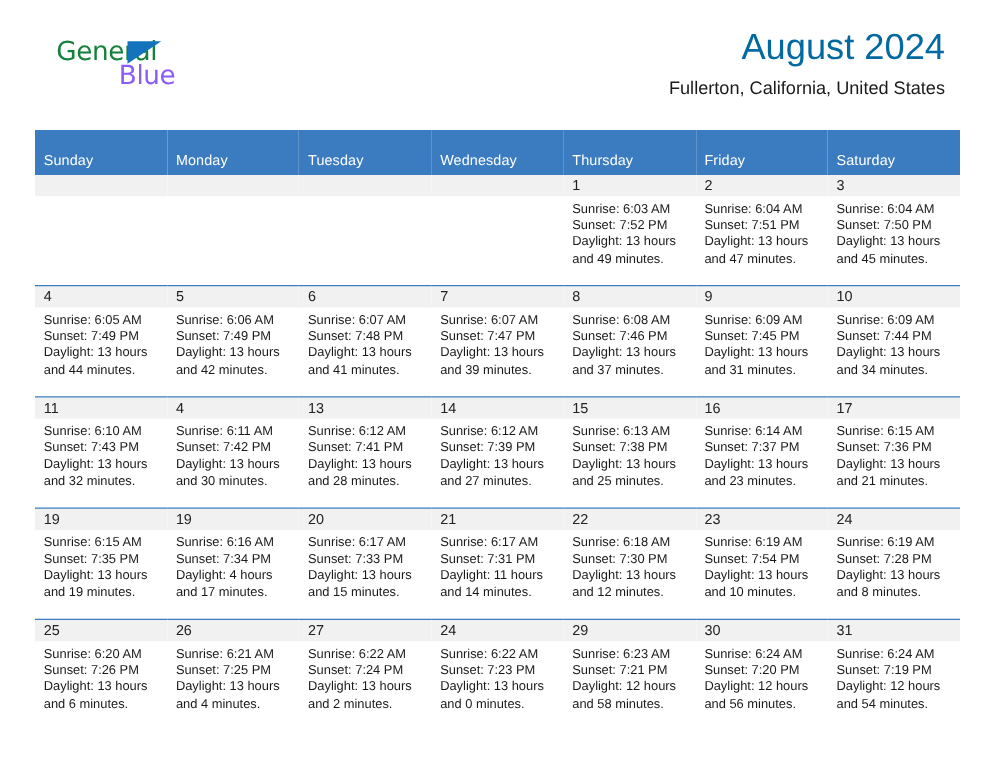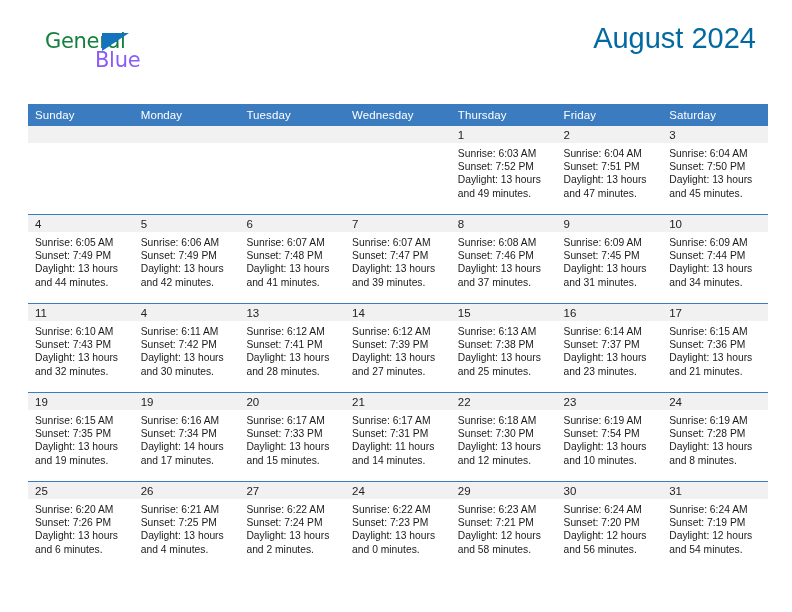--- a/index.html
+++ b/index.html
@@ -98,21 +98,21 @@
     width: 740px;
     border-collapse: collapse;
     table-layout: fixed;
   }
   table.cal-table th {
     background: #3b7cc0;
     color: #ffffff;
     font-size: 11.5px;
     font-weight: normal;
     text-align: left;
-    padding: 5px 0 5px 7px;
+    padding: 19px 0 5px 7px;
     height: 12px;
     letter-spacing: 0.1px;
   }
   td.day-cell {
     vertical-align: top;
     padding: 0;
     height: 88px;
     border-top: 1px solid #3b7cc0;
   }
   tr.week-row:first-child td.day-cell {
@@ -151,20 +151,21 @@
   <div class="top-bar">
 
     <div class="logo">
       <span class="logo-general">General</span>
       <span class="logo-tri"></span>
       <span class="logo-blue">Blue</span>
     </div>
 
     <div class="title-block">
       <div class="cal-title">August 2024</div>
+      <div class="cal-subtitle">Fullerton, California, United States</div>
     </div>
 
   </div>
 
   <div class="calendar">
     <table class="cal-table">
       <thead>
         <tr id="weekday-header-row">
             <th>Sunday</th>
             <th>Monday</th>
@@ -337,21 +338,21 @@
                 <div>Sunrise: 6:15 AM</div>
                 <div>Sunset: 7:35 PM</div>
                 <div class="daylight-line">Daylight: 13 hours and 19 minutes.</div>
               </div>
             </td>
             <td class="day-cell">
               <div class="day-num-band">19</div>
               <div class="day-body">
                 <div>Sunrise: 6:16 AM</div>
                 <div>Sunset: 7:34 PM</div>
-                <div class="daylight-line">Daylight: 14 hours and 17 minutes.</div>
+                <div class="daylight-line">Daylight: 4 hours and 17 minutes.</div>
               </div>
             </td>
             <td class="day-cell">
               <div class="day-num-band">20</div>
               <div class="day-body">
                 <div>Sunrise: 6:17 AM</div>
                 <div>Sunset: 7:33 PM</div>
                 <div class="daylight-line">Daylight: 13 hours and 15 minutes.</div>
               </div>
             </td>

